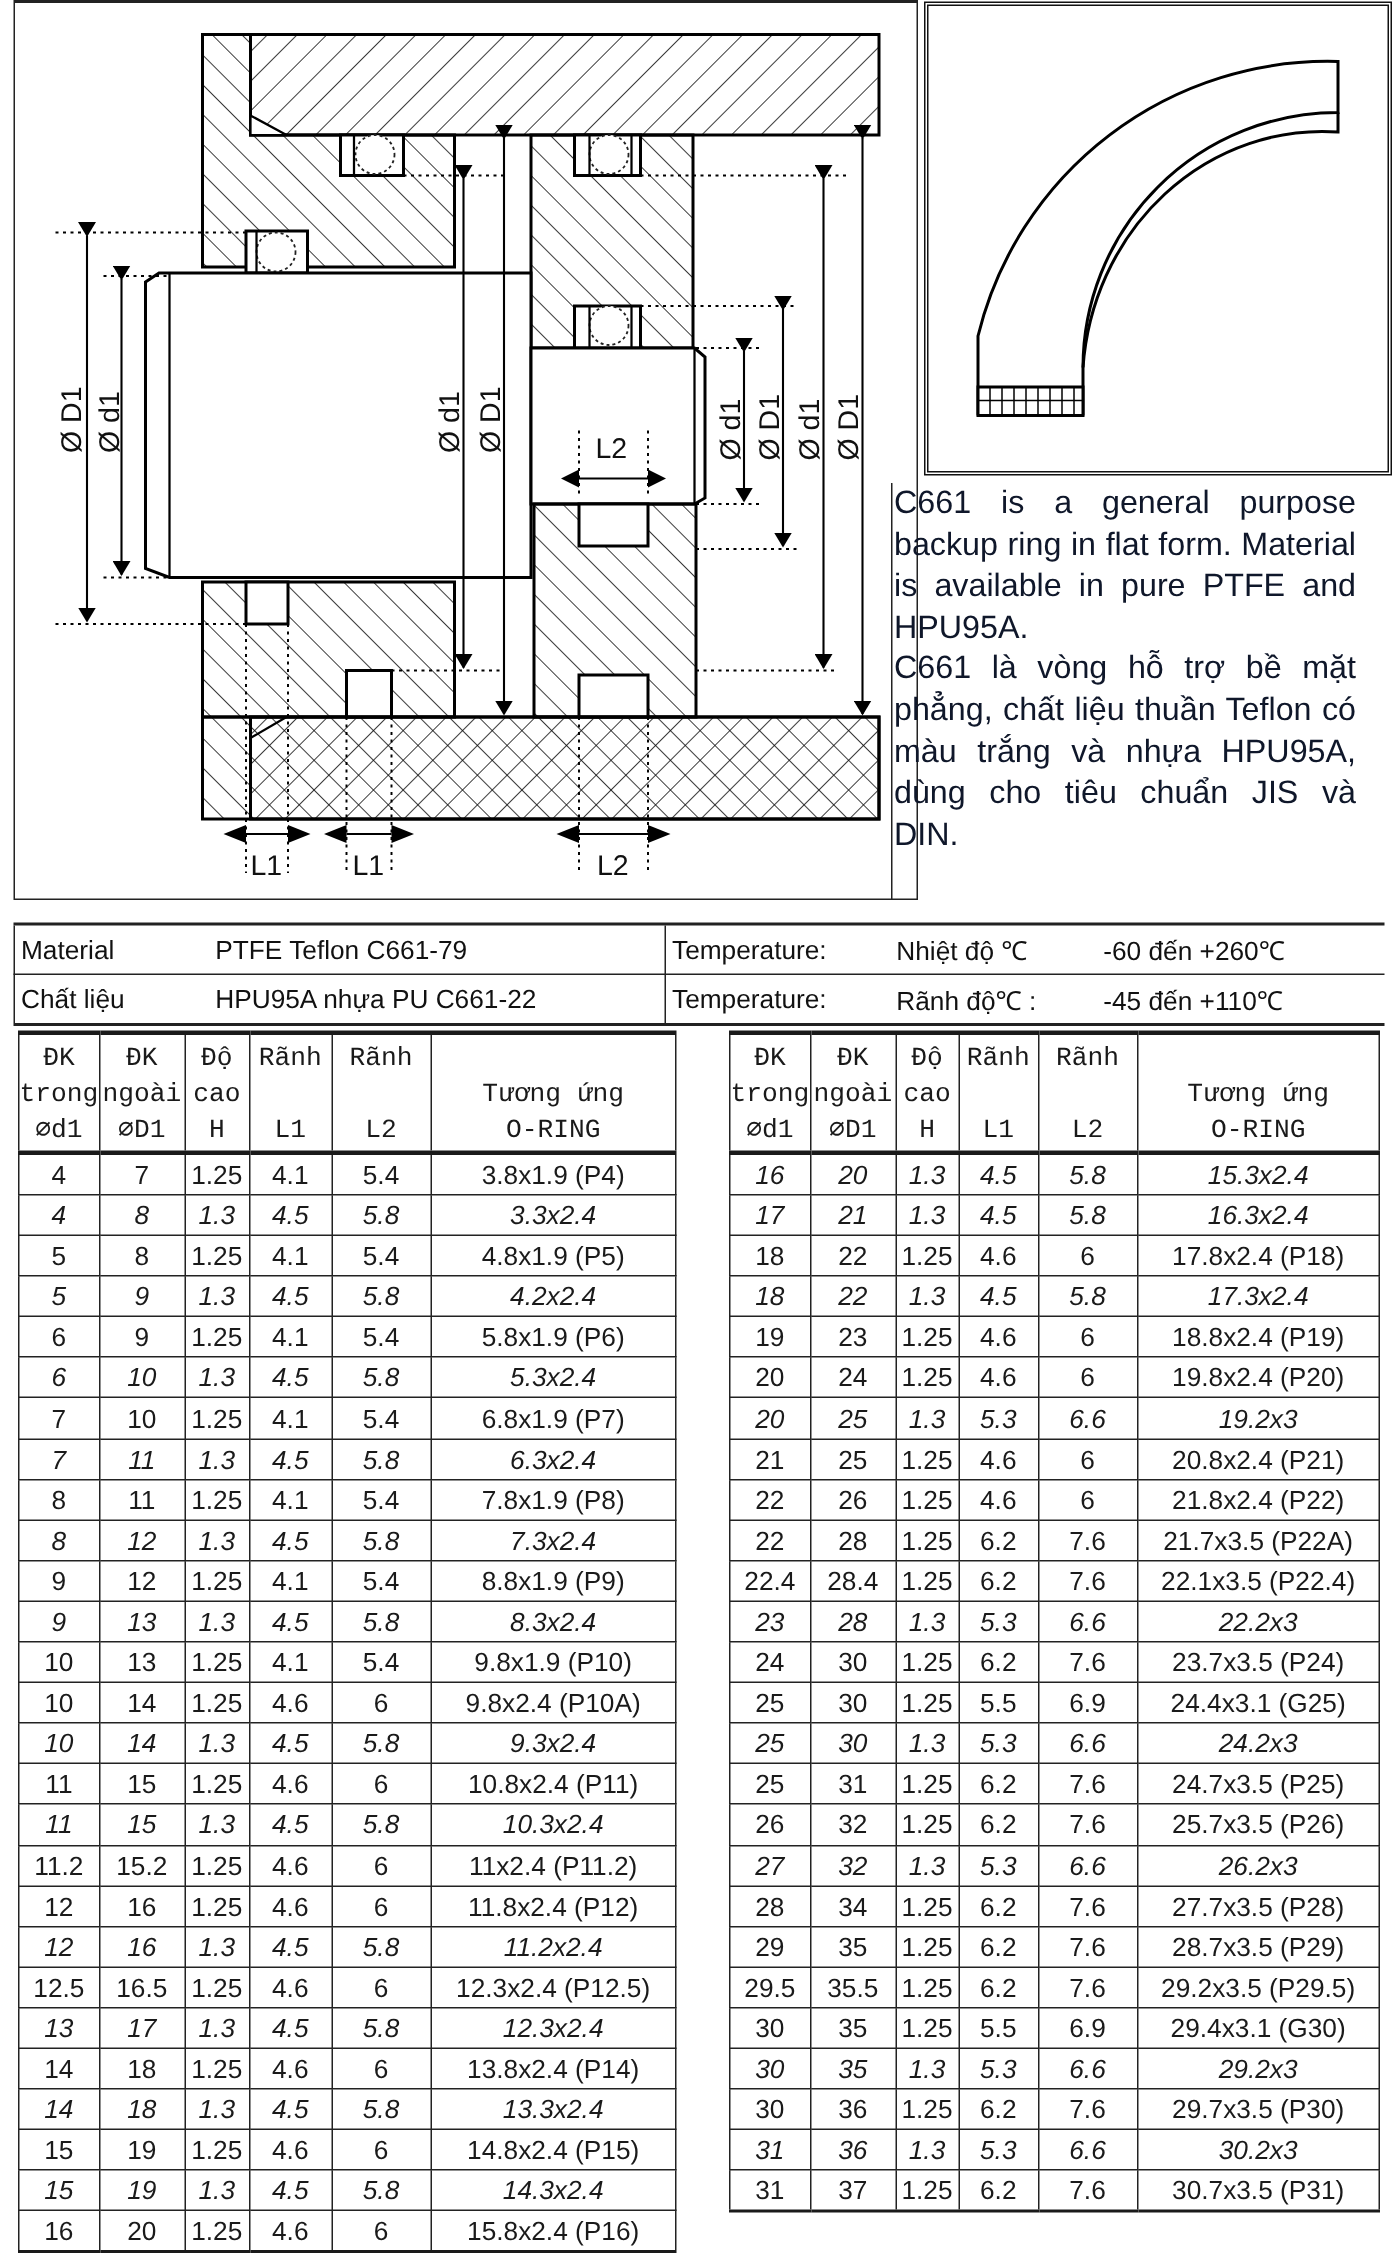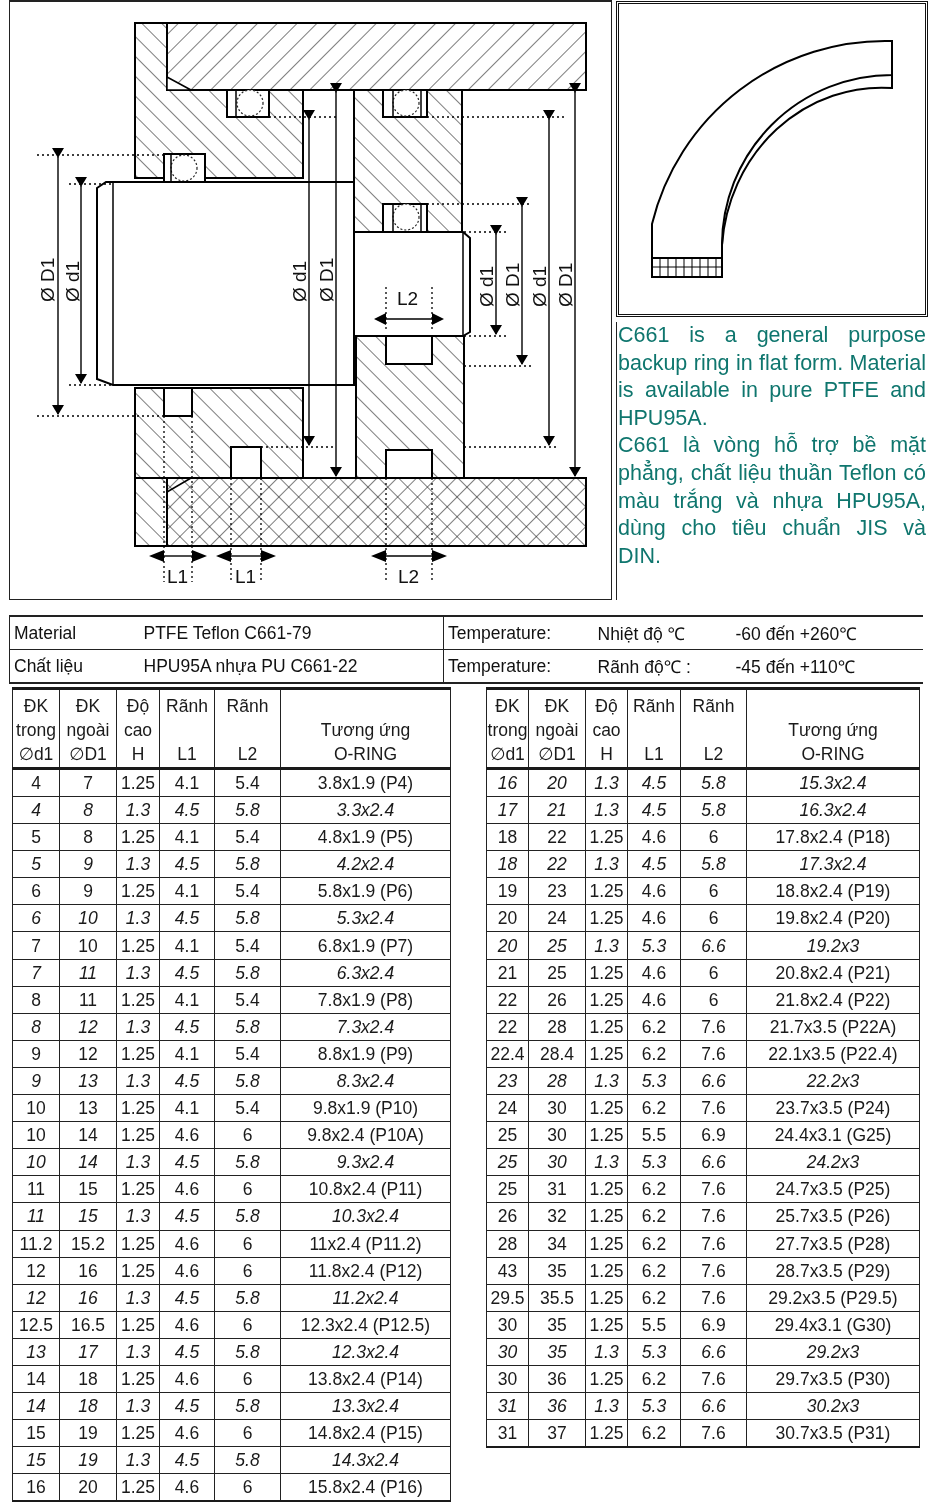--- a/index.html
+++ b/index.html
@@ -5,21 +5,21 @@
   * { box-sizing: border-box; margin: 0; padding: 0; }
   html, body { width: 932px; height: 1503px; background: #fff; overflow: hidden; }
   body { font-family: "Liberation Sans", sans-serif; color: #111; position: relative; }
 
   .diagram-box { position: absolute; left: 9px; top: 0; width: 603px; height: 600px; border: 1px solid #222; border-top: 2px solid #222; background: #fff; }
   .diagram-box svg { position: absolute; left: 0; top: 0; }
 
   .ring-box { position: absolute; left: 616px; top: 1px; width: 312px; height: 316px; border: 3px double #111; background: #fff; }
   .ring-box svg { position: absolute; left: 0; top: 0; }
 
-  .desc { position: absolute; left: 618px; top: 322px; width: 308px; font-size: 21.5px; line-height: 27.6px; text-align: justify; color: #0f766e; }
+  .desc { position: absolute; left: 596px; top: 322px; width: 308px; font-size: 21.5px; line-height: 27.6px; text-align: justify; color: #0f172a; }
   .desc p { text-align: justify; }
   .desc .side-line { position: absolute; left: -2px; top: 0; height: 278px; border-left: 1px solid #222; }
 
   .mat-table { position: absolute; left: 9px; top: 615px; width: 914px; border-collapse: collapse; font-size: 17.5px; }
   .mat-table td { height: 27px; border-bottom: 1px solid #222; padding: 4px 4px; white-space: nowrap; vertical-align: middle; }
   .mat-table tr:first-child td { border-top: 2px solid #222; }
   .mat-table tr:last-child td { border-bottom: 2px solid #222; }
   .mat-table td.c1 { width: 130px; border-left: 1px solid #222; }
   .mat-table td.c2 { width: 304px; border-right: 1px solid #222; }
   .mat-table td.c3 { width: 150px; }
@@ -27,21 +27,21 @@
 
   .spec { position: absolute; border-collapse: collapse; font-size: 17.5px; color: #1a1a1a; }
   .spec.left { left: 12px; top: 687px; width: 439px; }
   .spec.right { left: 486px; top: 687px; width: 434px; }
   .spec th, .spec td { border: 1px solid #222; text-align: center; padding: 0; white-space: nowrap; }
   .spec thead tr:first-child th { border-top: 3px solid #1a1a1a; }
   .spec th { font-weight: normal; line-height: 24px; vertical-align: bottom; height: 80px; padding-bottom: 1px; border-bottom: 3px solid #1a1a1a; }
   .spec td { height: 27.1px; line-height: 26px; }
   .spec tr.it td { font-style: italic; }
   .spec tbody tr:last-child td { border-bottom: 2px solid #1a1a1a; }
-  .spec .hd { display: block; }
+  .spec .hd { display: block; font-family: Liberation Mono, monospace; }
 </style>
 </head>
 <body>
 
 <div class="diagram-box">
   <svg width="603" height="600" viewBox="9 0 603 600" xmlns="http://www.w3.org/2000/svg">
     <defs>
       <pattern id="hatchA" patternUnits="userSpaceOnUse" width="14" height="14" patternTransform="rotate(45)">
         <line x1="0" y1="0" x2="0" y2="14" stroke="#111" stroke-width="1.1"></line>
       </pattern>
@@ -640,30 +640,38 @@
         <td>24.7x3.5 (P25)</td>
       </tr>
       <tr>
         <td>26</td>
         <td>32</td>
         <td>1.25</td>
         <td>6.2</td>
         <td>7.6</td>
         <td>25.7x3.5 (P26)</td>
       </tr>
+      <tr class="it">
+        <td>27</td>
+        <td>32</td>
+        <td>1.3</td>
+        <td>5.3</td>
+        <td>6.6</td>
+        <td>26.2x3</td>
+      </tr>
       <tr>
         <td>28</td>
         <td>34</td>
         <td>1.25</td>
         <td>6.2</td>
         <td>7.6</td>
         <td>27.7x3.5 (P28)</td>
       </tr>
       <tr>
-        <td>43</td>
+        <td>29</td>
         <td>35</td>
         <td>1.25</td>
         <td>6.2</td>
         <td>7.6</td>
         <td>28.7x3.5 (P29)</td>
       </tr>
       <tr>
         <td>29.5</td>
         <td>35.5</td>
         <td>1.25</td>

